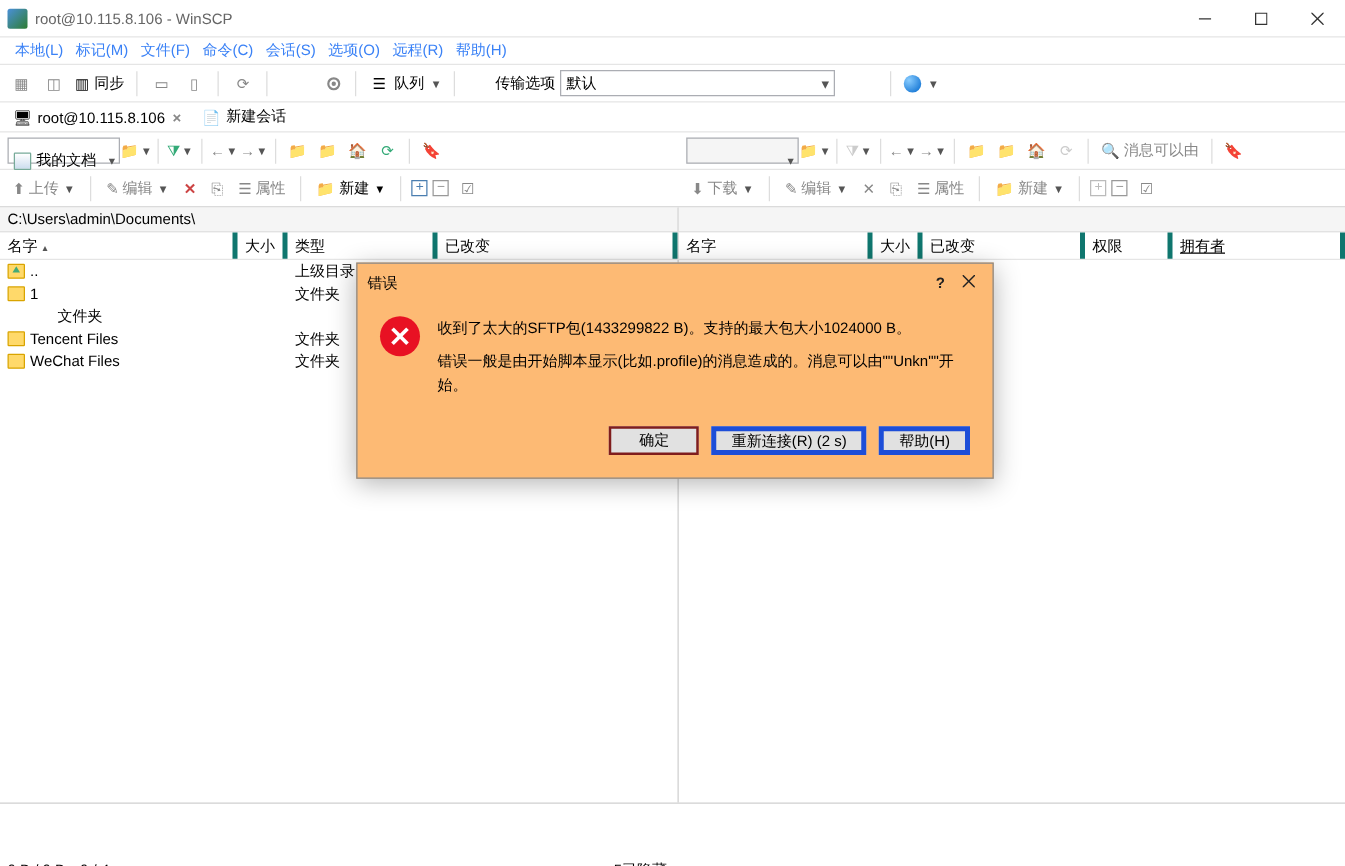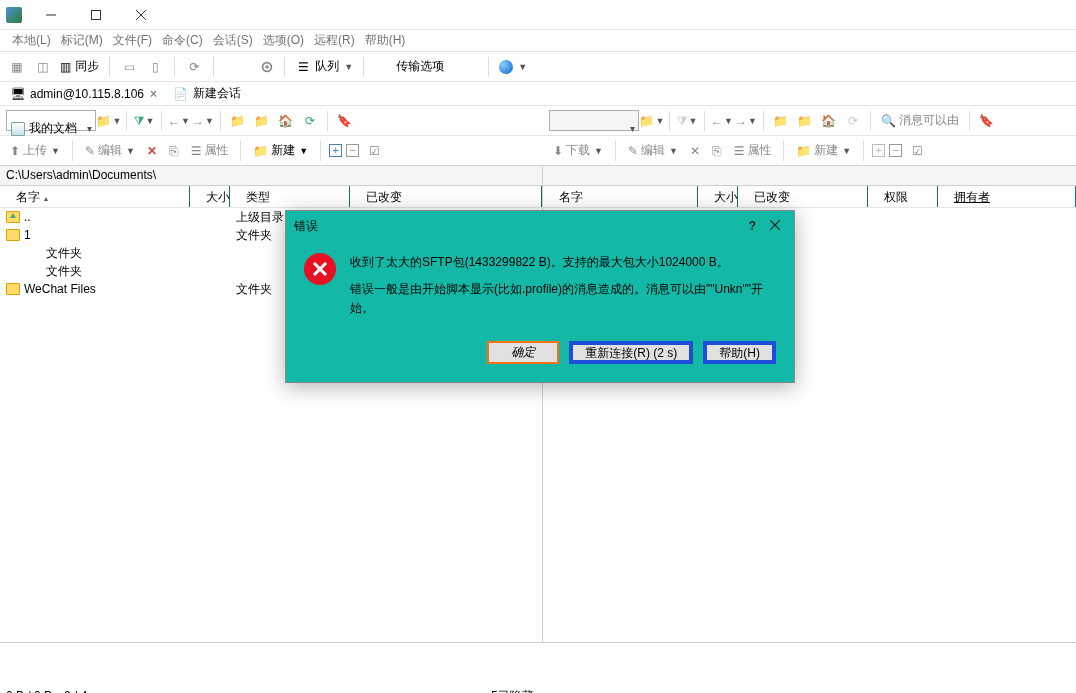--- a/index.html
+++ b/index.html
@@ -6,21 +6,21 @@
 body { background: #fff; width: 1076px; height: 693px; overflow: hidden; position: relative; }
 
 .titlebar { height: 30px; background: #fff; border-bottom: 1px solid #e5e5e5; display: flex; align-items: center; padding-left: 6px; }
 .titlebar .app-icon { width: 16px; height: 16px; background: linear-gradient(135deg,#4a90d9,#2e7d32); margin-right: 6px; border-radius: 2px; }
 .titlebar .title { color: #666; flex: 1; }
 .win-controls { display: flex; }
 .win-btn { width: 45px; height: 29px; display: flex; align-items: center; justify-content: center; color: #555; }
 .win-btn svg { width: 10px; height: 10px; }
 
 .menubar { height: 22px; display: flex; align-items: center; padding-left: 8px; gap: 2px; border-bottom: 1px solid #e5e5e5; }
-.menu-item { padding: 2px 4px; color: #737373; }
+.menu-item { padding: 2px 4px; color: #3b82f6; }
 
 .toolbar { height: 30px; display: flex; align-items: center; padding: 0 6px; gap: 4px; border-bottom: 1px solid #e5e5e5; }
 .tb-btn { width: 22px; height: 22px; display: flex; align-items: center; justify-content: center; border: 1px solid transparent; color: #888; }
 .tb-sep { width: 1px; height: 20px; background: #ddd; margin: 0 4px; }
 .tb-label { color: #000; padding: 0 2px; display: flex; align-items: center; gap: 4px; }
 .gear-icon { width:14px; height:14px; }
 .tb-select { border: 1px solid #abadb3; height: 21px; padding: 0 20px 0 4px; min-width: 220px; background:#fff; display:flex; align-items:center; position:relative; }
 .tb-select::after { content:"▾"; position:absolute; right:4px; color:#555; }
 
 .sessionbar { height: 24px; display: flex; align-items: center; padding-left: 6px; gap: 8px; border-bottom: 1px solid #e5e5e5; }
@@ -49,65 +49,66 @@
 
 .pathbar { height:20px; display:flex; border-bottom:1px solid #d0d0d0; }
 .pathpane { padding:2px 6px; background:#f5f5f5; }
 .pathpane.left { width:543px; border-right:1px solid #d0d0d0; }
 .pathpane.right { flex:1; }
 
 .headers { height:22px; display:flex; border-bottom:1px solid #e5e5e5; background:#fff; }
 .hdrpane { display:flex; }
 .hdrpane.left { width:543px; border-right:1px solid #d0d0d0; }
 .hdrpane.right { flex:1; }
-.hdr-col { padding:3px 16px; border-right:1px solid #0f766e; color:#000; white-space:nowrap; overflow:hidden; }
+.hdr-col { padding:3px 6px; border-right:4px solid #0f766e; color:#000; white-space:nowrap; overflow:hidden; }
 
 .filearea { height:435px; display:flex; border-bottom:1px solid #d0d0d0; }
 .filepane { overflow:hidden; }
 .filepane.left { width:543px; border-right:1px solid #d0d0d0; }
 .filepane.right { flex:1; }
 .file-row { display:flex; align-items:center; height:18px; }
 .file-cell { padding:1px 6px; overflow:hidden; white-space:nowrap; }
 .file-name { display:flex; align-items:center; gap:4px; }
 .folder-icon { width:14px; height:12px; background:#ffd96a; border:1px solid #d9a400; border-radius:1px; flex-shrink:0; }
 .folder-icon.up { position:relative; }
 .folder-icon.up::after { content:""; position:absolute; left:3px; top:1px; width:0; height:0; border-left:3px solid transparent; border-right:3px solid transparent; border-bottom:5px solid #4a7; }
 
 .statusbar { height:18px; padding:1px 6px; color:#000; display:flex;margin-top:44px; }
 .statusbar .sleft { width:485px; }
 .statusbar .sright { }
 .statusbar2 { height:18px; padding:1px 6px; border-top:1px solid #737373; }
 
 
-.dialog { position:absolute; left:285px; top:210px; width:510px; background:#14b8a6; border:1px solid #888; box-shadow:0 4px 20px rgba(0,0,0,0.3); }
+.dialog { position:absolute; left:285px; top:210px; width:510px; background:#fdba74; border:1px solid #888; box-shadow:0 4px 20px rgba(0,0,0,0.3); }
 .dlg-title { height:30px; display:flex; align-items:center; padding:0 8px; font-size:12px; }
 .dlg-title .spacer { flex:1; }
 .dlg-title .dlg-help { padding:0 8px; color:#222; font-weight:bold; }
 .dlg-title .dlg-close { padding:0 6px; color:#222; }
 .dlg-title .dlg-close svg { width:10px; height:10px; }
 .dlg-body { padding:12px 18px 18px 18px; }
 .dlg-row1 { display:flex; gap:14px; margin-bottom:10px; }
 .err-icon { width:32px; height:32px; border-radius:50%; background:#e81123; display:flex; align-items:center; justify-content:center; flex-shrink:0; }
 .err-icon svg { width:18px; height:18px; }
 .err-text { line-height:1.6; }
 .err-detail { margin-top:6px; width:100%; height:90px; border:1px solid #abadb3; padding:4px 6px; background:#fff; resize:none; font-family:inherit; font-size:12px; overflow-y:scroll; display:block; }
 .dlg-buttons { display:flex; justify-content:flex-end; gap:10px; margin-top:22px; }
 .dlg-btn { min-width:72px; height:23px; border:4px solid #1d4ed8; background:#e1e1e1; padding:0 12px; font-size:12px; }
-.dlg-btn.primary { border:2px solid #f97316; background:#e1e1e1;font-style:italic; }
+.dlg-btn.primary { border:2px solid #7f1d1d; background:#e1e1e1; }
 
 .dd { font-size:9px; color:#555; margin-left:1px; }
 .small-ico { width:16px; height:16px; display:inline-flex; align-items:center; justify-content:center; }
 .globe { width:14px; height:14px; border-radius:50%; background:radial-gradient(circle at 30% 30%, #8cf, #06c); }
 .sort-arrow { font-size:8px; color:#555; margin-left:4px; }
 </style>
 </head>
 <body>
 
 <div class="titlebar">
   <div class="app-icon"></div>
+  <div class="title">root@10.115.8.106 - WinSCP</div>
   <div class="win-controls">
     <div class="win-btn">
         <svg viewBox="0 0 10 10">
           <line x1="0" y1="5" x2="10" y2="5" stroke="#333" stroke-width="1"></line>
         </svg>
       </div>
     <div class="win-btn">
         <svg viewBox="0 0 10 10">
           <rect x="0.5" y="0.5" width="9" height="9" fill="none" stroke="#333" stroke-width="1"></rect>
         </svg>
@@ -150,31 +151,34 @@
     </div>
   <div class="tb-sep"></div>
   <div class="tb-label">
     <span class="small-ico">☰</span>
     <span>队列</span>
     <span class="dd">▼</span>
   </div>
   <div class="tb-sep"></div>
   <div style="width:20px;"></div>
   <span>传输选项</span>
+  <div class="tb-select">
+    <span>默认</span>
+  </div>
   <div class="tb-sep" style="margin-left:40px;"></div>
   <div class="tb-label">
       <span class="globe"></span>
       <span class="dd">▼</span>
     </div>
 </div>
 
 <div class="sessionbar">
   <div class="session-tab">
     <span class="small-ico">🖥</span>
-    <span>admin@10.115.8.106</span>
+    <span>root@10.115.8.106</span>
     <span class="close-x">×</span>
   </div>
   <div class="session-tab newtab">
     <span class="small-ico">📄</span>
     <span>新建会话</span>
   </div>
 </div>
 
 <div class="navbar">
   <div class="navpane left">
@@ -285,20 +289,24 @@
             <span>1</span>
           </div>
           <div class="file-cell" style="width: 40px;"></div>
           <div class="file-cell" style="width: 120px;">文件夹</div>
         </div>
         <div class="file-row">
           <div class="file-cell" style="width: 40px;"></div>
           <div class="file-cell" style="width: 120px;">文件夹</div>
         </div>
         <div class="file-row">
+          <div class="file-cell file-name" style="width: 190px;">
+            <span class="folder-icon"></span>
+            <span>Tencent Files</span>
+          </div>
           <div class="file-cell" style="width: 40px;"></div>
           <div class="file-cell" style="width: 120px;">文件夹</div>
         </div>
         <div class="file-row">
           <div class="file-cell file-name" style="width: 190px;">
             <span class="folder-icon"></span>
             <span>WeChat Files</span>
           </div>
           <div class="file-cell" style="width: 40px;"></div>
           <div class="file-cell" style="width: 120px;">文件夹</div>

